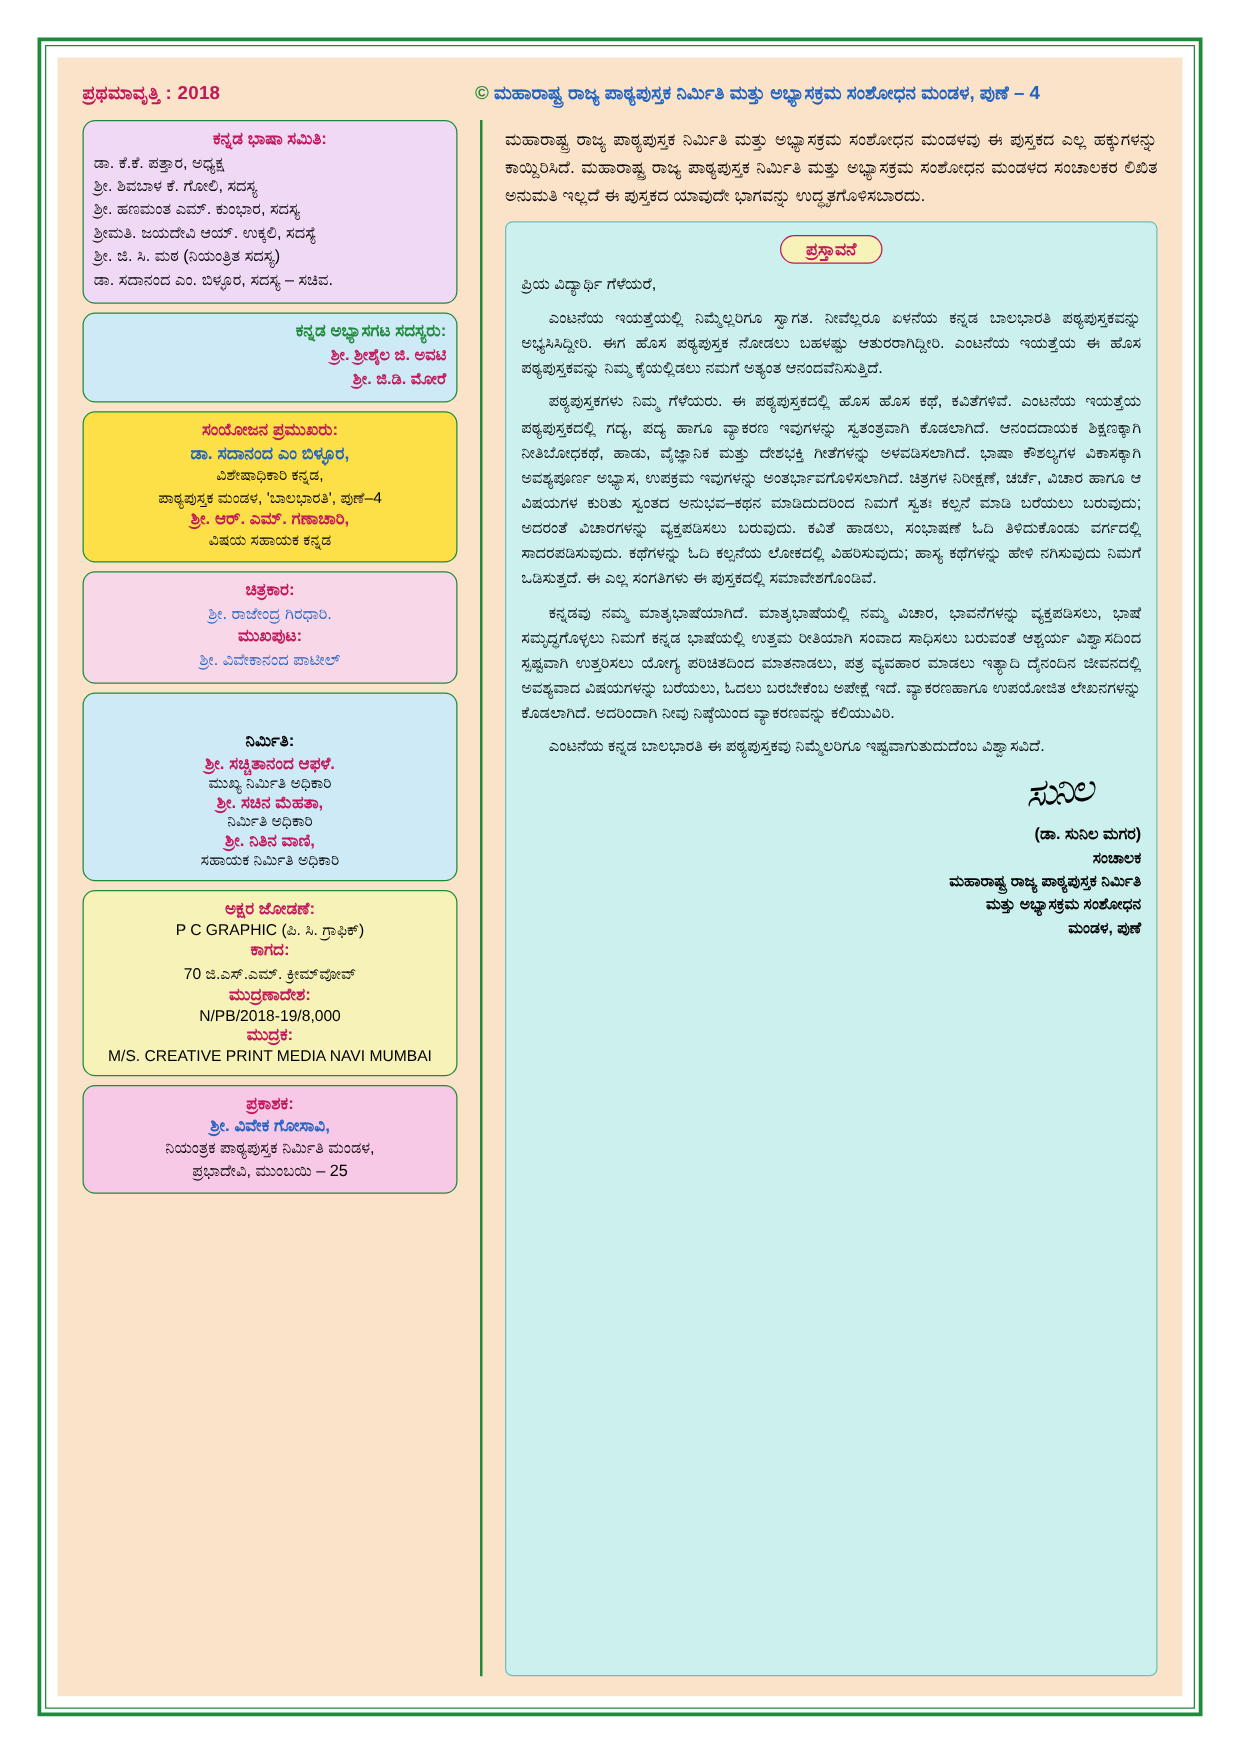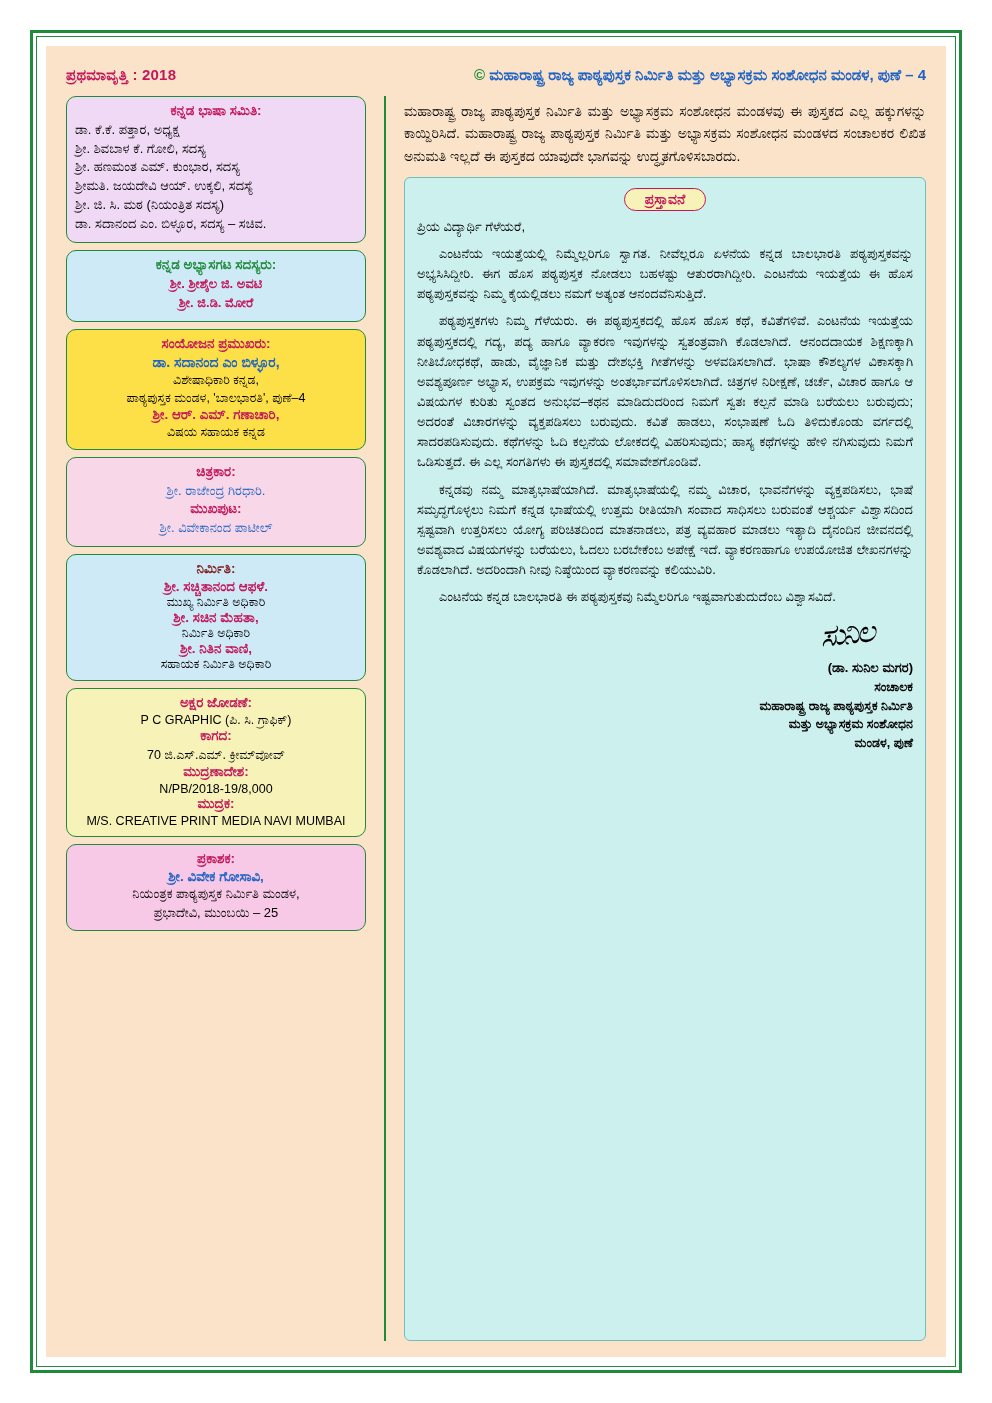--- a/index.html
+++ b/index.html
@@ -54,21 +54,20 @@
     color: #c2185b;
     padding-top: 2px;
     letter-spacing: .2px;
   }
   .copyright-head {
     flex: 1;
     font-size: 15px;
     font-weight: bold;
     color: #1f63c4;
     line-height: 1.45;
-    text-align: right;
   }
   .copyright-head .cmark {
     color: #1f8a3b;
     font-weight: bold;
   }
   .columns {
     display: flex;
     gap: 16px;
     margin-top: 10px;
     flex: 1;
@@ -109,36 +108,36 @@
   }
   .box .mono {
     font-family: "Liberation Sans", sans-serif;
     font-size: 12.5px;
   }
 
   .b-lang      { background: #f0d9f5; }
   .b-lang .bhead { color: #c2185b; text-align: center; }
   .b-lang .line  { text-align: left; }
 
-  .b-members   { background: #cfeaf7; }
+  .b-members   { background: #cfeaf7; text-align: right; }
   .b-members .bhead { color: #1f8a3b; }
   .b-members .line  { color: #c2185b; font-weight: bold; }
 
   .b-coord     { background: #fde047; }
   .b-coord .bhead { color: #c2185b; }
   .b-coord .name  { color: #1f63c4; font-weight: bold; font-size: 14px; }
   .b-coord .name2 { color: #c2185b; font-weight: bold; font-size: 13.5px; }
   .b-coord .line  { font-size: 12.5px; }
 
   .b-art       { background: #f7d7e8; }
   .b-art .bhead { color: #c2185b; }
   .b-art .line  { color: #1f63c4; }
 
   .b-prod      { background: #cfeaf7; }
-  .b-prod .bhead { color: #7f1d1d; }
+  .b-prod .bhead { color: #000000; margin-top: 24px; }
   .b-prod .name  { color: #c2185b; font-weight: bold; font-size: 13.5px; }
   .b-prod .role  { font-size: 12.5px; }
 
   .b-typeset   { background: #f7f3b8; }
   .b-typeset .bhead { color: #c2185b; }
   .b-typeset .line  { font-size: 12.5px; }
   .b-typeset .sub   { color: #c2185b; font-weight: bold; }
 
   .b-pub       { background: #f7c9e6; }
   .b-pub .bhead { color: #c2185b; }

